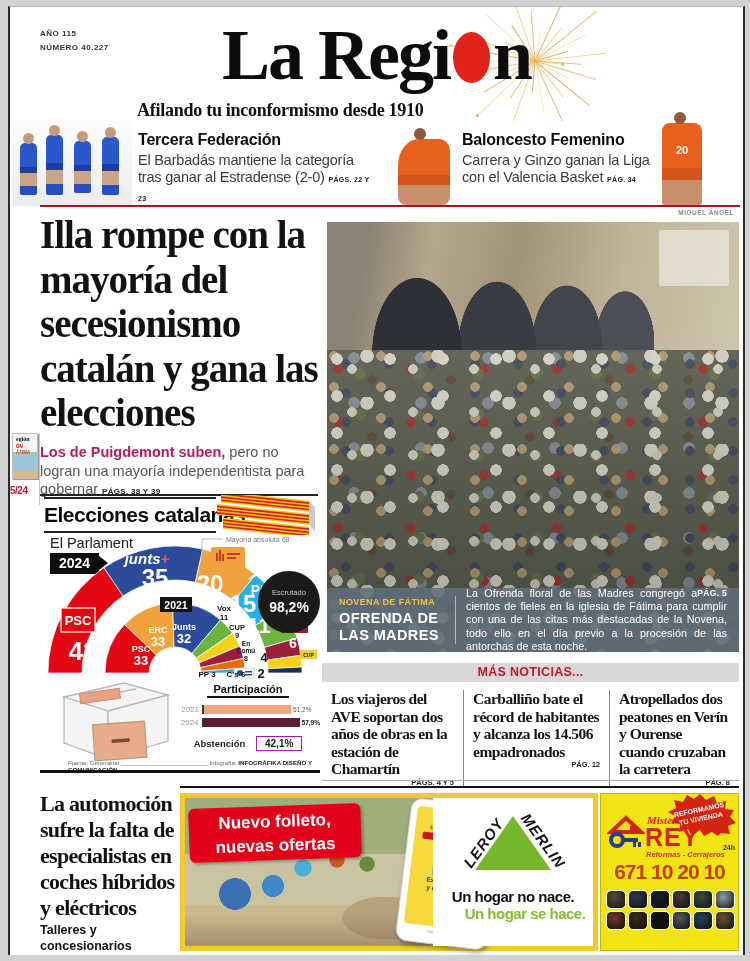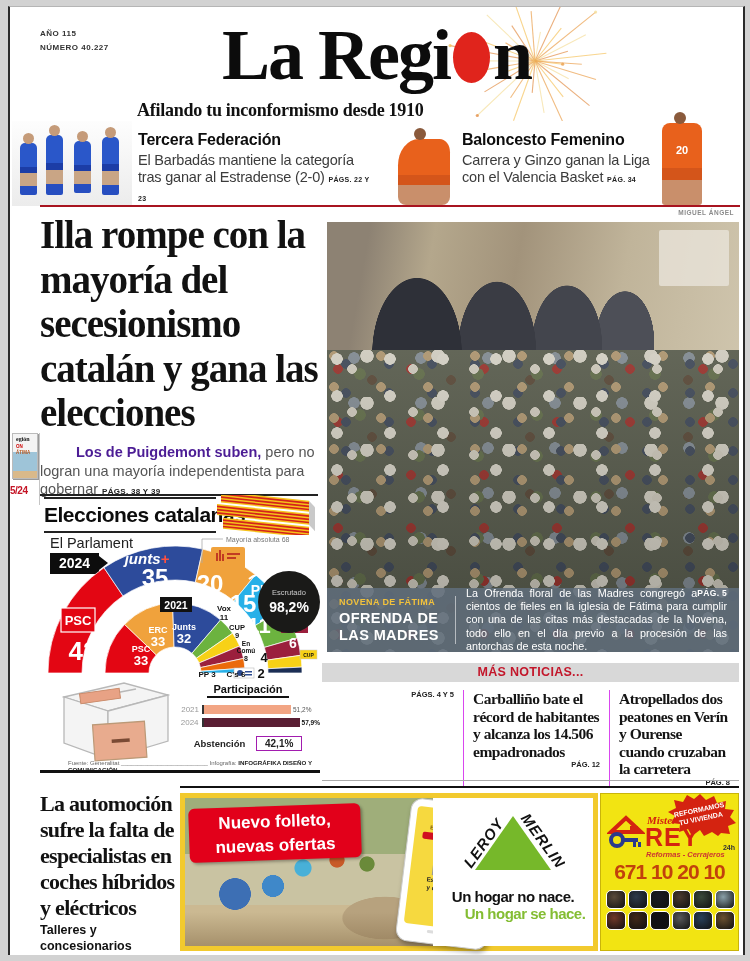--- a/index.html
+++ b/index.html
@@ -34,21 +34,21 @@
   .promo-text .kick{font-size:16px;font-weight:bold;color:#0d0d0d;letter-spacing:-.2px;}
   .promo-text .hl{font-size:14.5px;color:#3c3c3c;line-height:17px;margin-top:3px;letter-spacing:-.2px;}
   .pgref{font-size:7px;font-weight:bold;color:#222;letter-spacing:.3px;}
   .redline{left:30px;top:198px;width:700px;height:2px;background:#a81420;}
   .ph-credit{right:9px;top:202px;font-size:6.5px;font-weight:bold;color:#8a8a8a;letter-spacing:.5px;}
 
   
   .lead-hl{left:30px;top:206px;width:292px;font-size:39px;font-weight:bold;color:#121212;
            line-height:44.5px;letter-spacing:-1px;}
   .lead-sub{left:30px;top:436px;width:280px;font-size:14.5px;line-height:18.5px;color:#555;}
-  .lead-sub b{color:#4c1d95;padding-left:36px;}
+  .lead-sub b{color:#be185d;}
   .hr1{left:30px;top:487px;width:278px;height:2px;background:#222;}
 
   
   .supp{left:0;top:426px;width:30px;height:72px;border-right:1px solid #c5c5c5;font-weight:bold;}
   .supp .cover{position:absolute;left:2px;top:0;width:26px;height:46px;background:linear-gradient(#f4f4f4 0 40%,#9ec4d8 40% 85%,#d9b98a 85%);border:1px solid #bbb;box-shadow:1px 1px 0 #999;}
   .supp .c1{position:absolute;left:3px;top:2px;font-size:6px;color:#111;font-family:"Liberation Serif",serif;}
   .supp .c2{position:absolute;left:3px;top:10px;font-size:4.5px;color:#c00;}
   .supp .c3{position:absolute;left:3px;top:16px;font-size:4.5px;color:#b5541c;}
   .supp .num{position:absolute;left:0px;top:52px;font-size:10px;color:#c41425;letter-spacing:-.5px;}
 
@@ -403,20 +403,21 @@
       <div class="cap-right">
         <span class="cap-pg">PÁG. 5</span>
         <span>La Ofrenda floral de las Madres congregó a cientos de fieles en la iglesia de Fátima para cumplir con una de las citas más destacadas de la Novena, todo ello en el día previo a la procesión de las antorchas de esta noche.</span>
       </div>
     </div>
   </div>
 
   <div class="abs more-bar">MÁS NOTICIAS...</div>
   <div class="abs news-cols">
     <div class="ncol" style="width:141px;">
+      <div class="nhl">Los viajeros del AVE soportan dos años de obras en la estación de Chamartín</div>
       <div class="npg">PÁGS. 4 Y 5</div>
     </div>
     <div class="ncol" style="width:146px;">
       <div class="nhl">Carballiño bate el récord de habitantes y alcanza los 14.506 empadronados</div>
       <div class="npg">PÁG. 12</div>
     </div>
     <div class="ncol" style="width:130px;">
       <div class="nhl">Atropellados dos peatones en Verín y Ourense cuando cruzaban la carretera</div>
       <div class="npg">PÁG. 8</div>
     </div>

